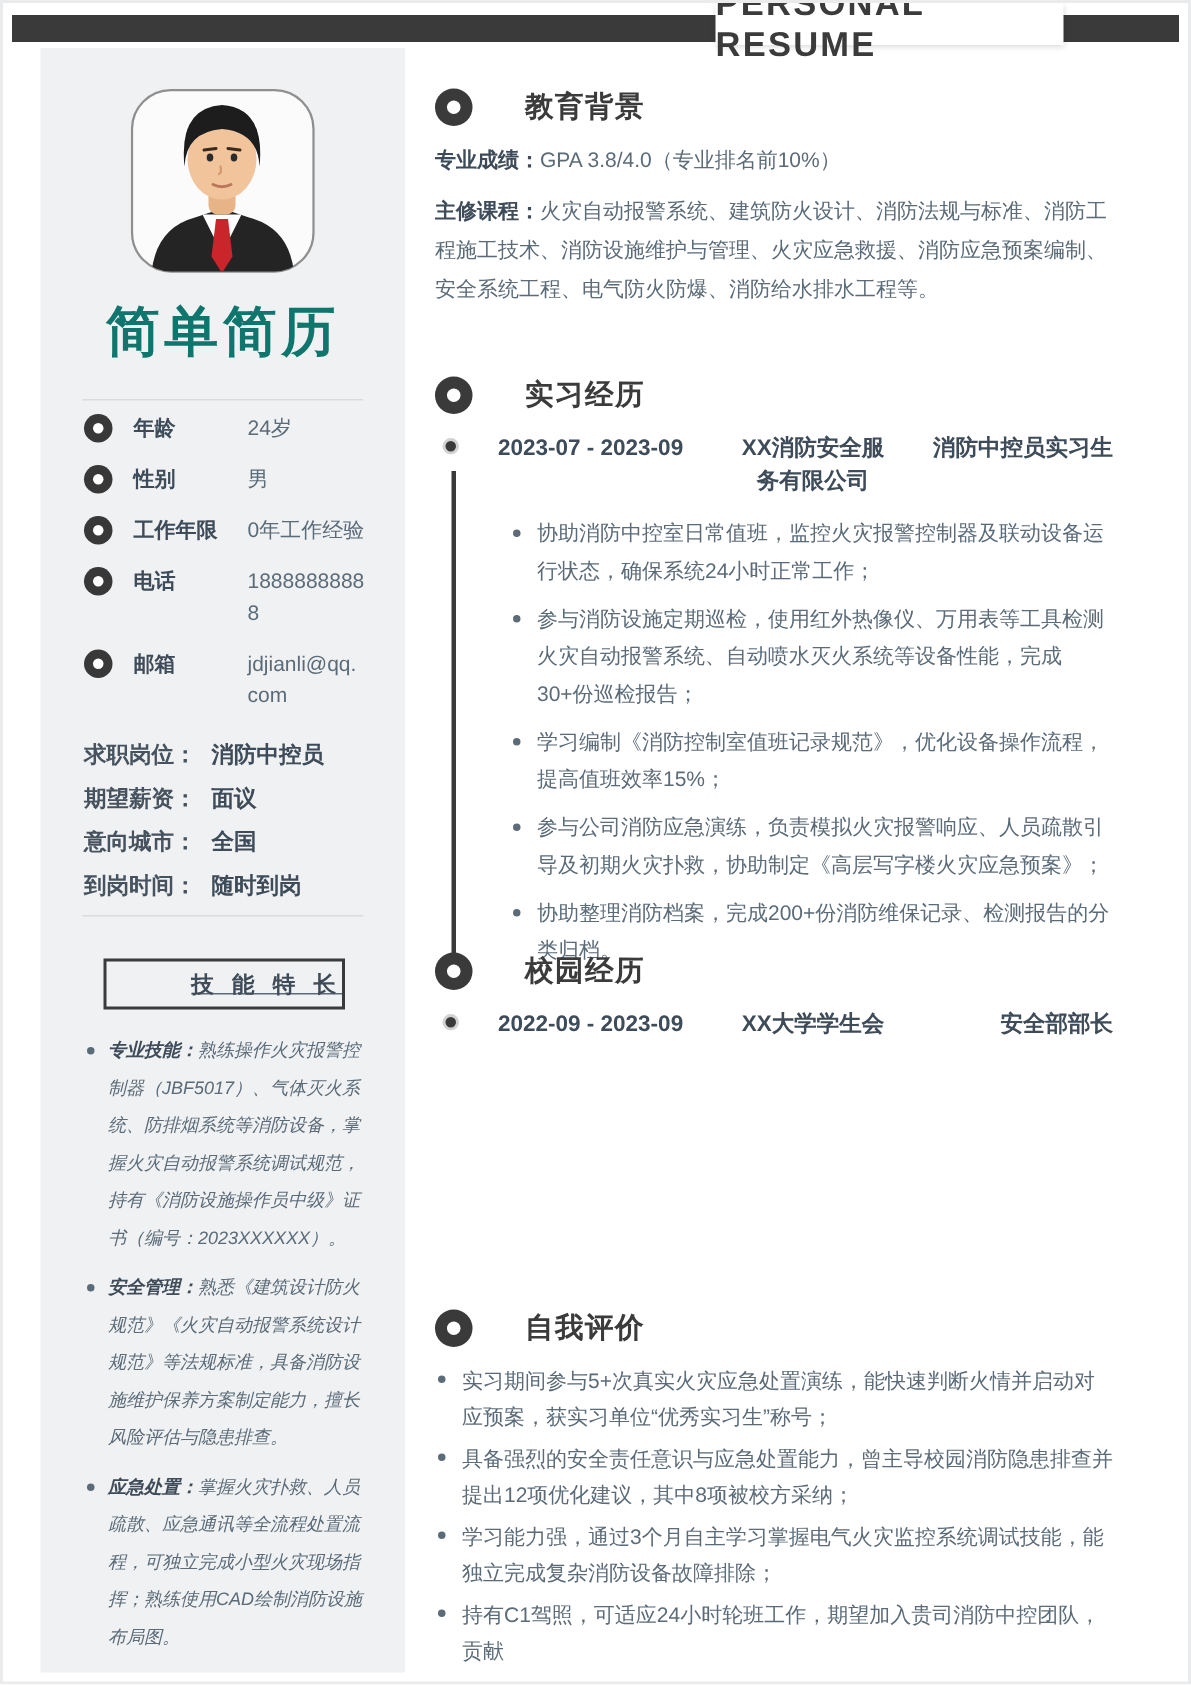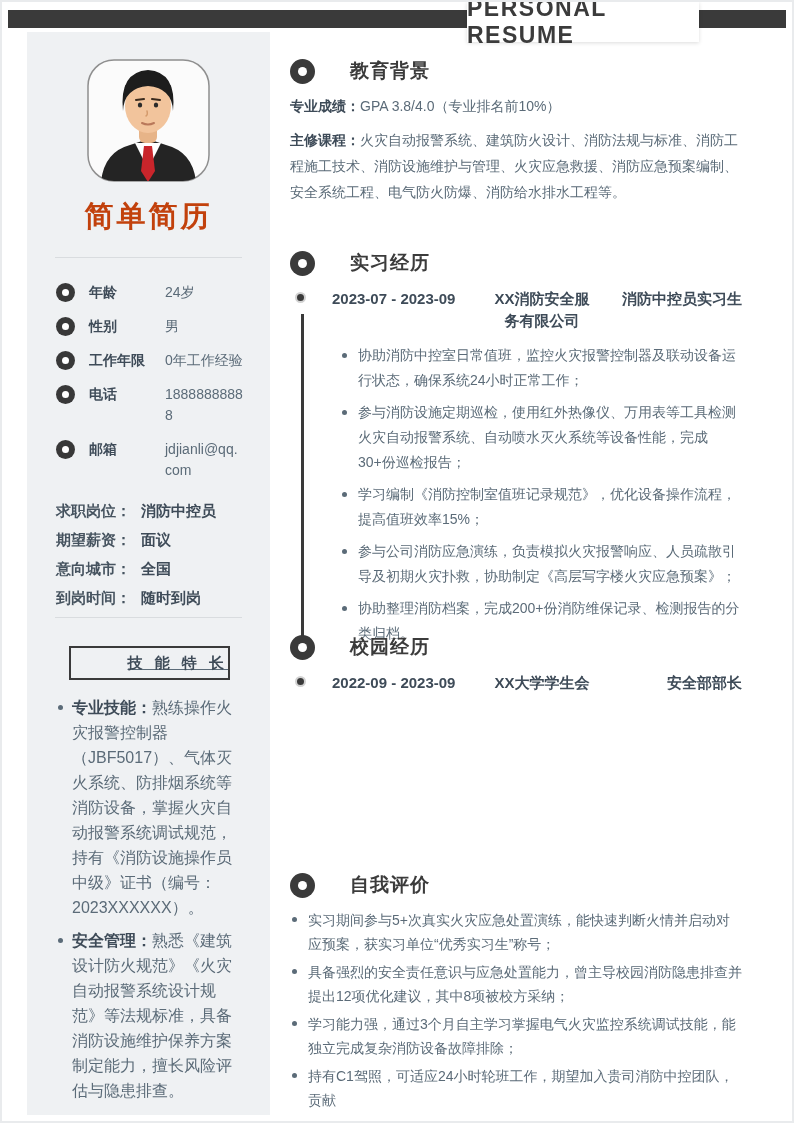--- a/index.html
+++ b/index.html
@@ -10,55 +10,55 @@
     color:#5b6b78;
   }
   .page {
     position:relative; width:794px; height:1123px;
     background:#ffffff; border:2px solid #e9ebed; overflow:hidden;
   }
 
   
   .top-bar { position:absolute; left:6px; right:6px; top:8px; height:18px; background:#3a3a3a; }
   .title-box {
-    position:absolute; top:0; left:465px; width:232px; height:40px;
+    position:absolute; top:0; left:475px; width:232px; height:28px;
     background:#ffffff; box-shadow:0 1px 4px rgba(0,0,0,.14);
     display:flex; align-items:center; justify-content:center;
   }
   .title-box span { font-size:23px; font-weight:bold; letter-spacing:1.5px; color:#3b3b3b; }
 
   
   .sidebar {
     position:absolute; left:25px; top:30px; width:243px; height:1083px;
     background:#eff1f3; overflow:hidden;
   }
   .photo { width:123px; height:123px; margin:27px auto 0; }
   .photo svg { display:block; }
-  .side-name { margin-top:15px; text-align:center; font-size:29px; font-weight:bold; letter-spacing:3px; color:#c2410c; }
+  .side-name { margin-top:15px; text-align:center; font-size:36px; font-weight:bold; letter-spacing:3px; color:#0f766e; }
   .side-div { border:none; border-top:1px solid #d9dcdf; margin:20px 28px 0; }
 
-  .contact { margin-top:24px; }
+  .contact { margin-top:8px; }
   .c-row { display:flex; align-items:flex-start; padding:0 26px 0 29px; margin-bottom:13px; }
   .donut { flex:none; width:19px; height:19px; background:#383838; border-radius:50%; position:relative; margin-top:1px; }
   .donut::after { content:""; position:absolute; left:6px; top:6px; width:7px; height:7px; background:#ffffff; border-radius:50%; }
   .c-label { flex:none; width:76px; margin-left:14px; font-weight:bold; color:#3e4b58; font-size:14px; line-height:21px; }
   .c-value { flex:1; font-size:14px; line-height:21px; color:#5b6b78; word-break:break-all; }
 
   .intent { margin-top:20px; padding:0 26px 0 29px;text-align:right; }
   .i-row { display:flex; margin-bottom:10px; font-size:15px; line-height:19px; }
   .i-label { font-weight:bold; color:#46535f; }
   .i-value { font-weight:bold; color:#3e4b58; margin-left:10px; }
 
   .skills-box {
     margin:28px 40px 0 42px; border:2px solid #3a3a3a; height:34px;
     display:flex; align-items:center; justify-content:flex-end;text-decoration:underline;
   }
   .skills-box span { font-size:15px; font-weight:bold; letter-spacing:4px; color:#3e4b58; }
   .skills { list-style:none; margin:15px 24px 0 30px; }
-  .skills li { position:relative; padding-left:15px; margin-bottom:8px; font-size:16px; line-height:25px; }
+  .skills li { position:relative; padding-left:15px; margin-bottom:8px; font-size:12px; line-height:25px;font-style:italic; }
   .skills li::before { content:""; position:absolute; left:1px; top:10px; width:5px; height:5px; border-radius:50%; background:#5b6b78; }
   .skills b { color:#3e4b58; }
 
   
   .main { position:absolute; left:288px; top:0; width:452px; }
   .sec { position:absolute; left:0; width:452px; }
   .sec-head { display:flex; align-items:center;gap:20px; }
   .sec-icon { flex:none; width:25px; height:25px; background:#3a3a3a; border-radius:50%; position:relative; }
   .sec-icon::after { content:""; position:absolute; left:8px; top:8px; width:9px; height:9px; background:#ffffff; border-radius:50%; }
   .sec-title { margin-left:15px; font-size:19px; font-weight:bold; color:#3b3b3b; letter-spacing:1px; }

